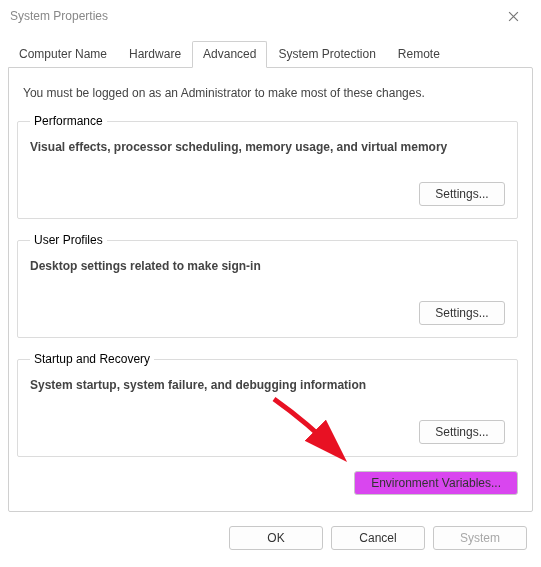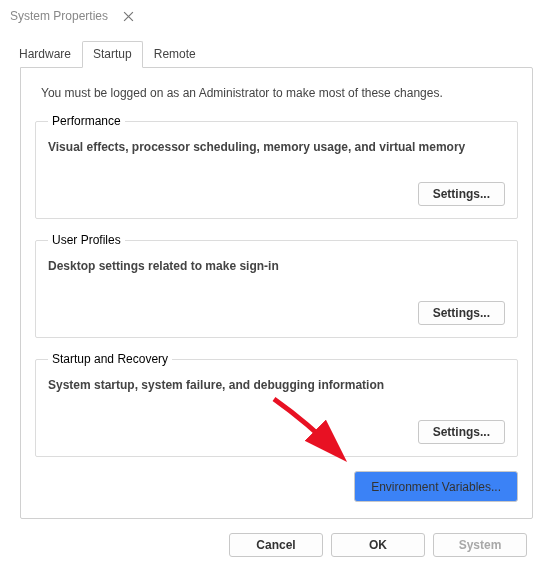--- a/index.html
+++ b/index.html
@@ -11,20 +11,21 @@
       margin: 0;
       padding: 0;
       background: #ffffff;
       width: 541px;
       height: 567px;
       position: relative;
       color: #444;
     }
     .titlebar {
       display: flex;
+      justify-content: space-between;
       align-items: center;
       height: 32px;
       padding: 0 8px 0 10px;
       color: #888;
     }
     .titlebar-title {
       font-size: 12px;
     }
     .close-btn {
       width: 40px;
@@ -53,24 +54,24 @@
       top: 1px;
       background: #fff;
     }
     .tab.active {
       border-color: #d0d0d0;
       border-bottom: 1px solid #fff;
       z-index: 2;
       border-radius: 2px 2px 0 0;
     }
     .tab-panel {
-      margin: 0 8px 8px 20px;
+      margin: 0 8px 8px 8px;
       border: 1px solid #d0d0d0;
       border-radius: 0 2px 2px 2px;
-      padding: 14px 14px 16px 14px;
+      padding: 14px 14px 16px 8px;
       position: relative;
     }
     .intro-text {
       margin: 4px 6px 14px 6px;
       color: #444;
     }
     fieldset.group {
       border: 1px solid #dcdcdc;
       border-radius: 2px;
       margin: 0 0 14px 0;
@@ -94,37 +95,36 @@
       height: 24px;
       padding: 0 14px;
       border: 1px solid #c8c8c8;
       border-radius: 3px;
       background: #fdfdfd;
       color: #333;
       cursor: default;
       display: inline-flex;
       align-items: center;
       justify-content: center;
-      font-weight: bold;
     }
     .win-btn.disabled {
       color: #a8a8a8;
     }
     .env-row {
       display: flex;
       justify-content: flex-end;
       margin-top: 6px;
       padding-right: 0;
     }
     .env-btn {
       padding: 0 16px;
-      height: 31px;
+      height: 24px;
       border: 1px solid #c8c8c8;
       border-radius: 3px;
-      background: #3b82f6;
+      background: #d946ef;
       color: #333;
       display: inline-flex;
       align-items: center;
       justify-content: center;
     }
     .dialog-buttons {
       display: flex;
       justify-content: flex-end;
       gap: 8px;
       padding: 6px 14px 12px 0;
@@ -145,22 +145,24 @@
 <div class="titlebar">
   <span class="titlebar-title">System Properties</span>
   <div class="close-btn">
     <svg viewBox="0 0 10 10">
         <path d="M1 1 L9 9 M9 1 L1 9" stroke="#777" stroke-width="1.1" fill="none"></path>
       </svg>
   </div>
 </div>
 
 <div class="tab-row">
+  <div class="tab">Computer Name</div>
   <div class="tab">Hardware</div>
-  <div class="tab active">Startup</div>
+  <div class="tab active">Advanced</div>
+  <div class="tab">System Protection</div>
   <div class="tab">Remote</div>
 </div>
 
 <div class="tab-panel">
   <div class="intro-text">You must be logged on as an Administrator to make most of these changes.</div>
 
   <fieldset class="group">
     <legend>Performance</legend>
     <div class="group-desc">Visual effects, processor scheduling, memory usage, and virtual memory</div>
     <div class="btn-row">
@@ -183,22 +185,22 @@
       <div class="win-btn">Settings...</div>
     </div>
   </fieldset>
 
   <div class="env-row">
     <div class="env-btn">Environment Variables...</div>
   </div>
 </div>
 
 <div class="dialog-buttons">
+  <div class="win-btn">OK</div>
   <div class="win-btn">Cancel</div>
-  <div class="win-btn">OK</div>
   <div class="win-btn disabled">System</div>
 </div>
 
 <svg class="arrow" width="90" height="80" viewBox="0 0 90 80">
   <defs>
     <marker id="ah" markerWidth="10" markerHeight="10" refX="7" refY="3" orient="auto">
       <path d="M0,0 L0,6 L9,3 z" fill="#e81123"></path>
     </marker>
   </defs>
   <path d="M6,6 Q40,30 72,62" stroke="#e81123" stroke-width="5" fill="none" marker-end="url(#ah)"></path>

